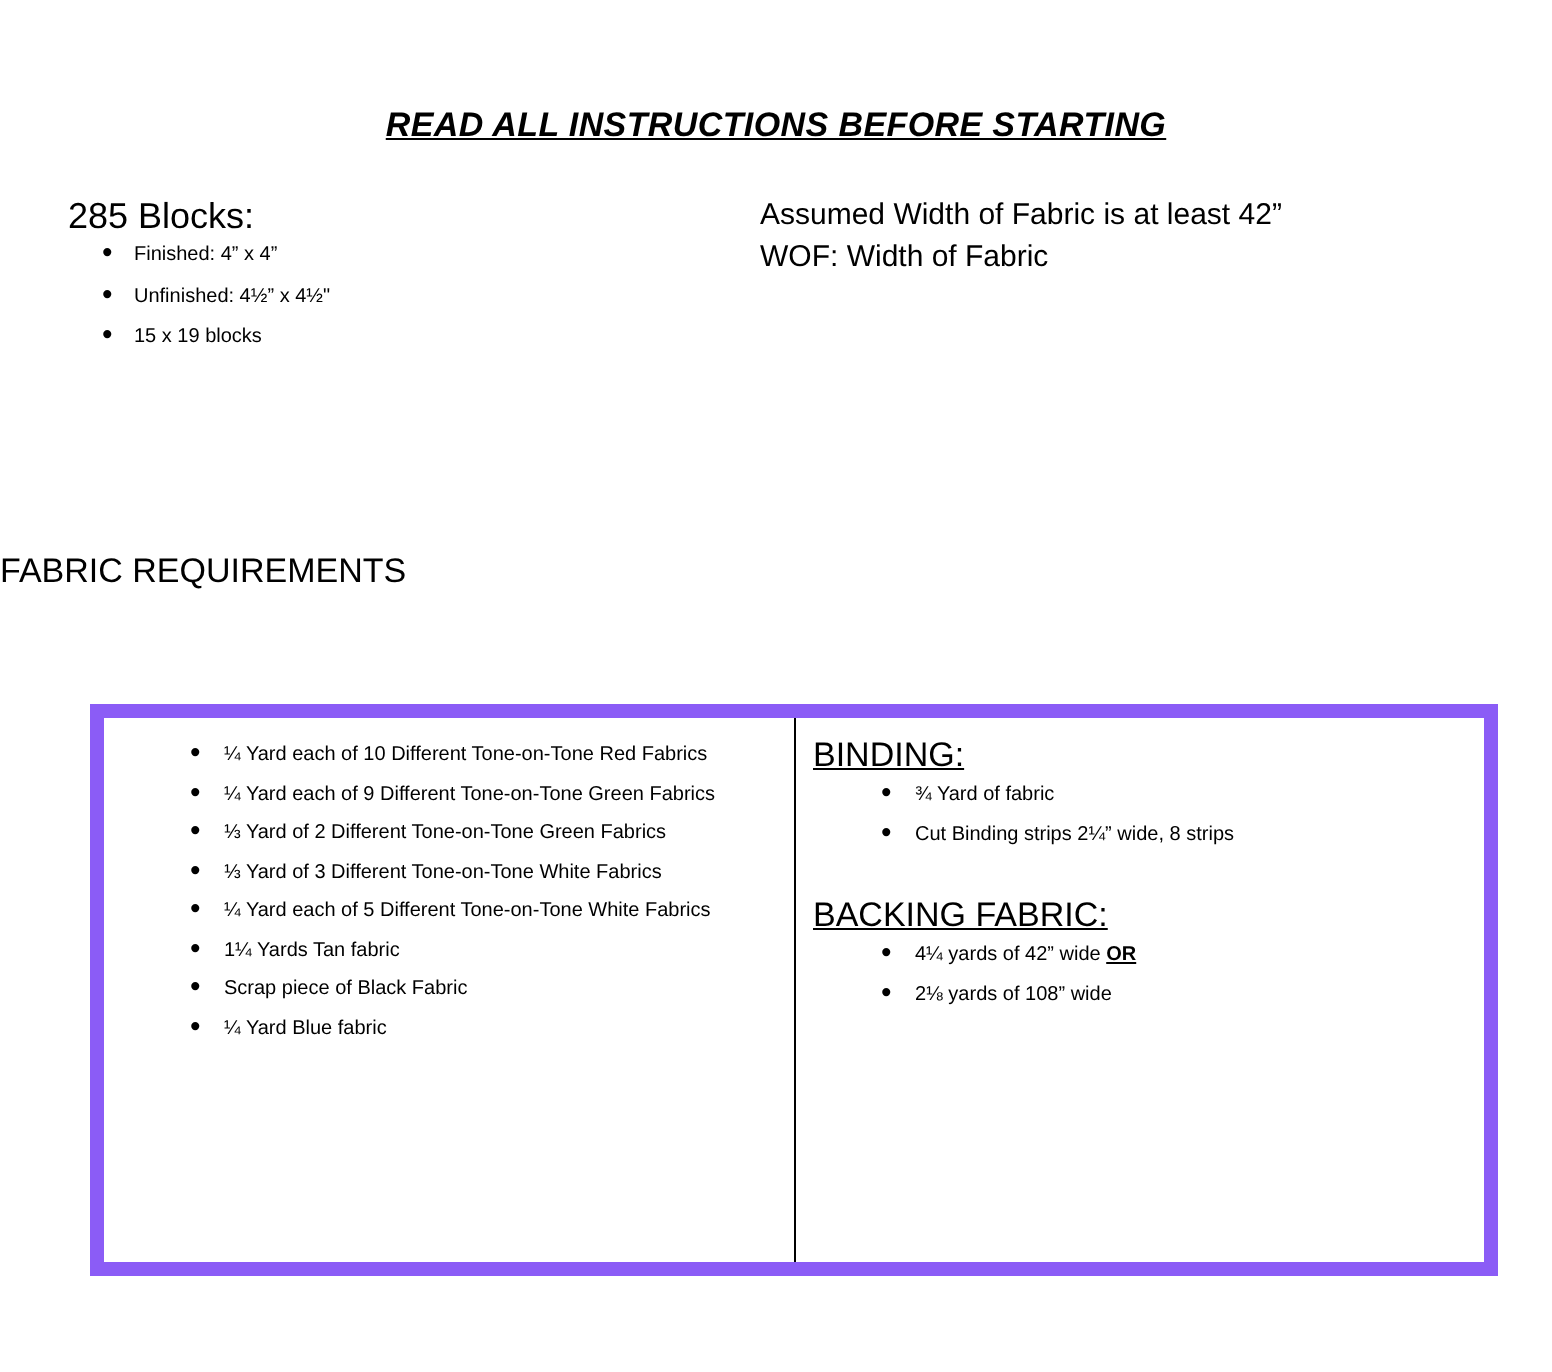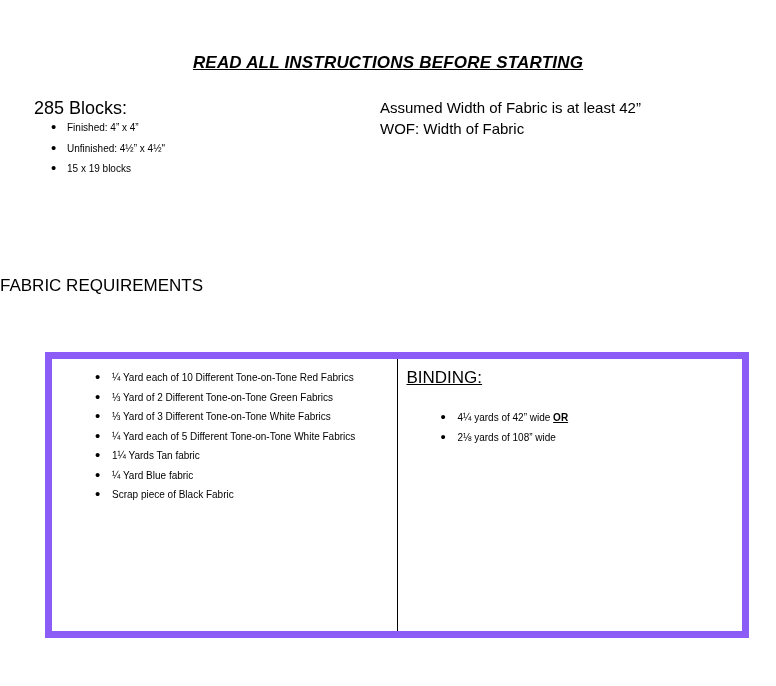--- a/index.html
+++ b/index.html
@@ -152,32 +152,38 @@
     <div>WOF:  Width of Fabric</div>
   </div>
 
   <div class="fabric-req-heading">FABRIC REQUIREMENTS</div>
 
   <div class="table">
 
     <div class="table-col col-left">
       <ul class="bullets">
         <li>¼ Yard each of 10 Different Tone-on-Tone Red Fabrics</li>
+        <li>¼ Yard each of 9 Different Tone-on-Tone Green Fabrics</li>
         <li>⅓ Yard of 2 Different Tone-on-Tone Green Fabrics</li>
         <li>⅓ Yard of 3 Different Tone-on-Tone White Fabrics</li>
         <li>¼ Yard each of 5 Different Tone-on-Tone White Fabrics</li>
         <li>1¼ Yards Tan fabric</li>
+        <li>Scrap piece of Black Fabric</li>
         <li>¼ Yard Blue fabric</li>
-        <li>Scrap piece of Black Fabric</li>
       </ul>
     </div>
 
     <div class="table-col col-right">
       <div class="sub-heading">BINDING:</div>
+      <ul class="bullets">
+        <li>¾ Yard of fabric</li>
+        <li>Cut Binding strips 2¼” wide, 8 strips</li>
+      </ul>
       <div class="spacer"></div>
+      <div class="sub-heading">BACKING FABRIC:</div>
       <ul class="bullets">
         <li><span>4¼ yards of 42” wide </span><span class="bold-underline">OR</span></li>
         <li><span>2⅛ yards of 108” wide</span><span class="bold-underline"></span></li>
       </ul>
     </div>
 
   </div>
 
 </div>
 

